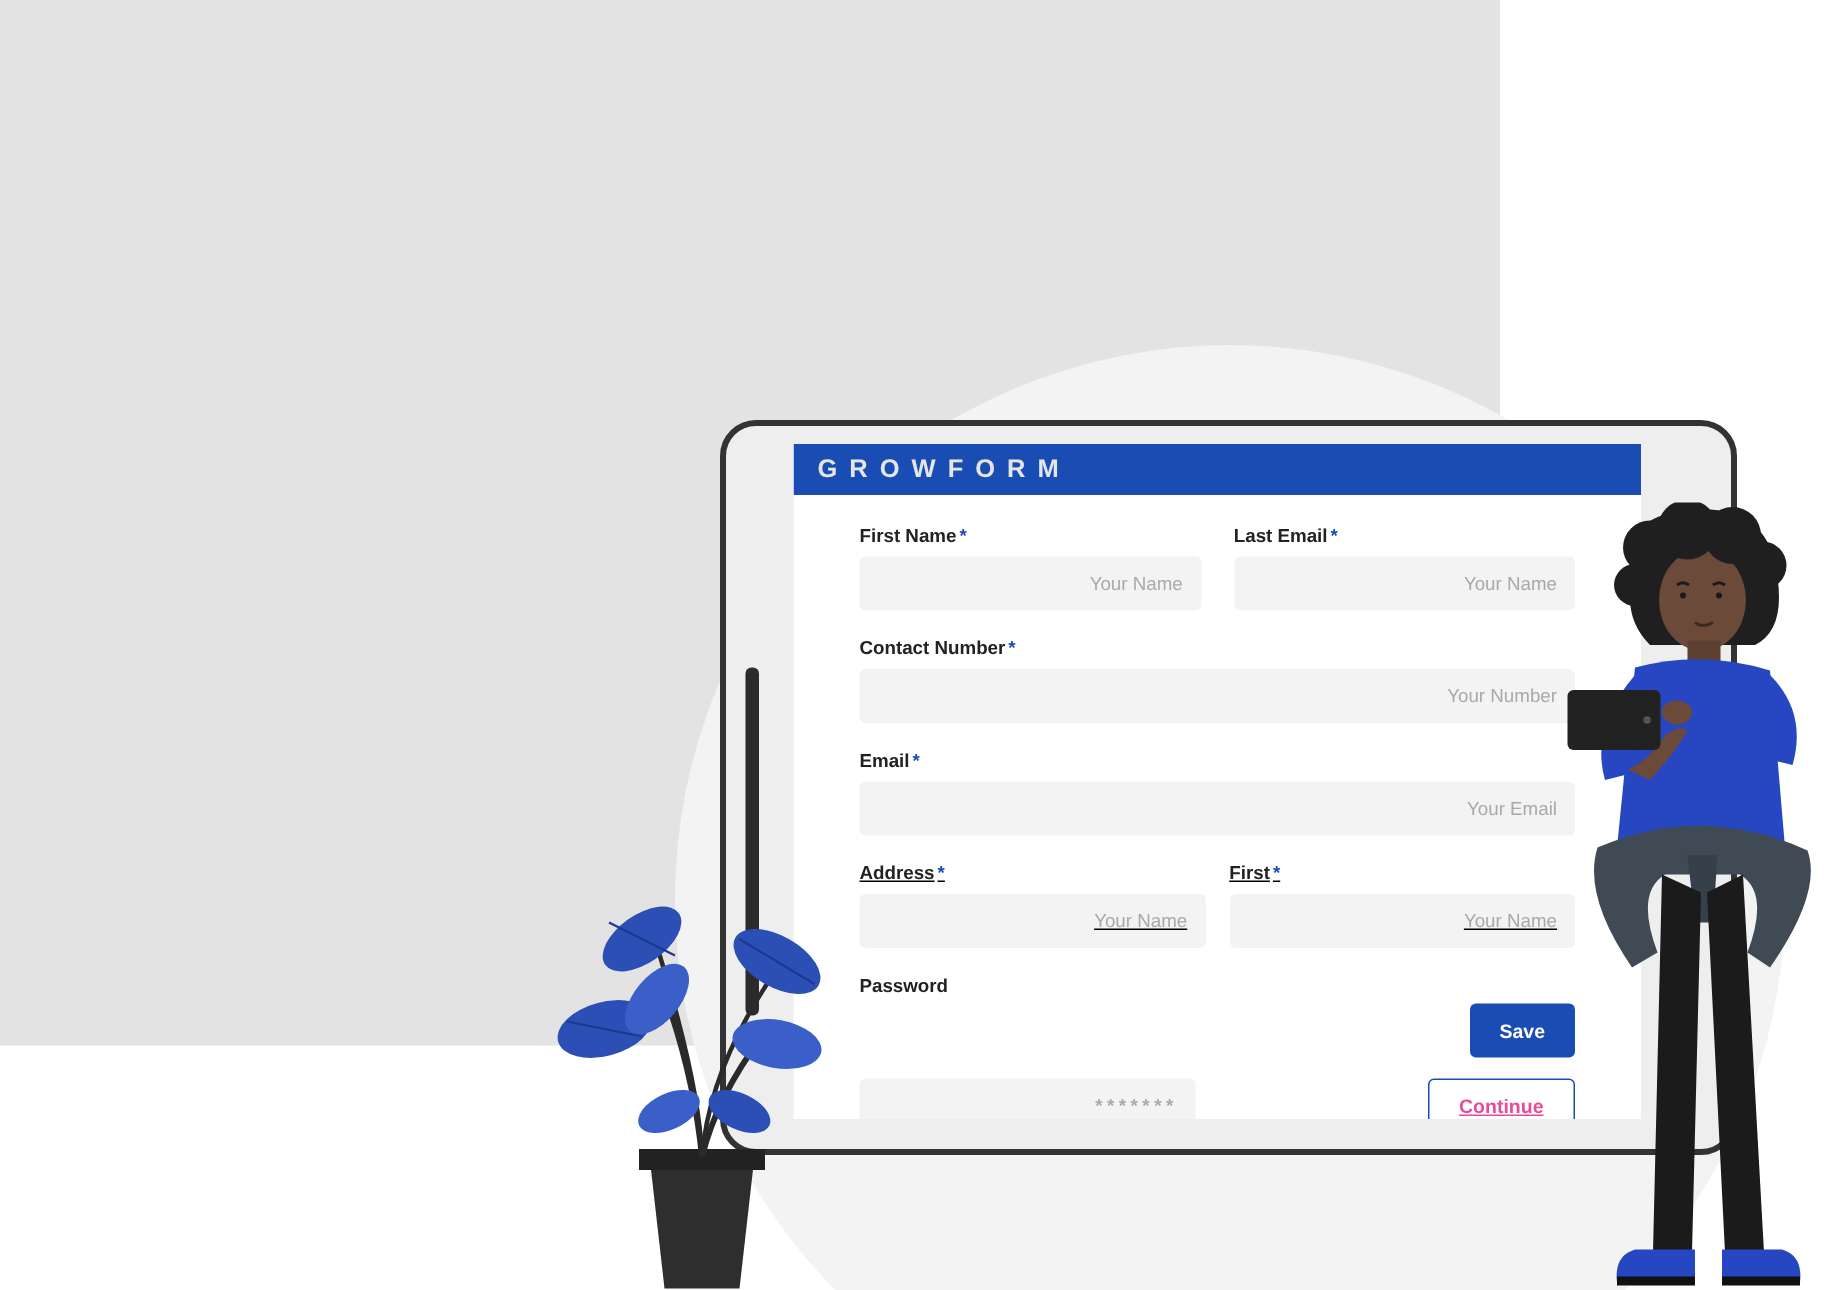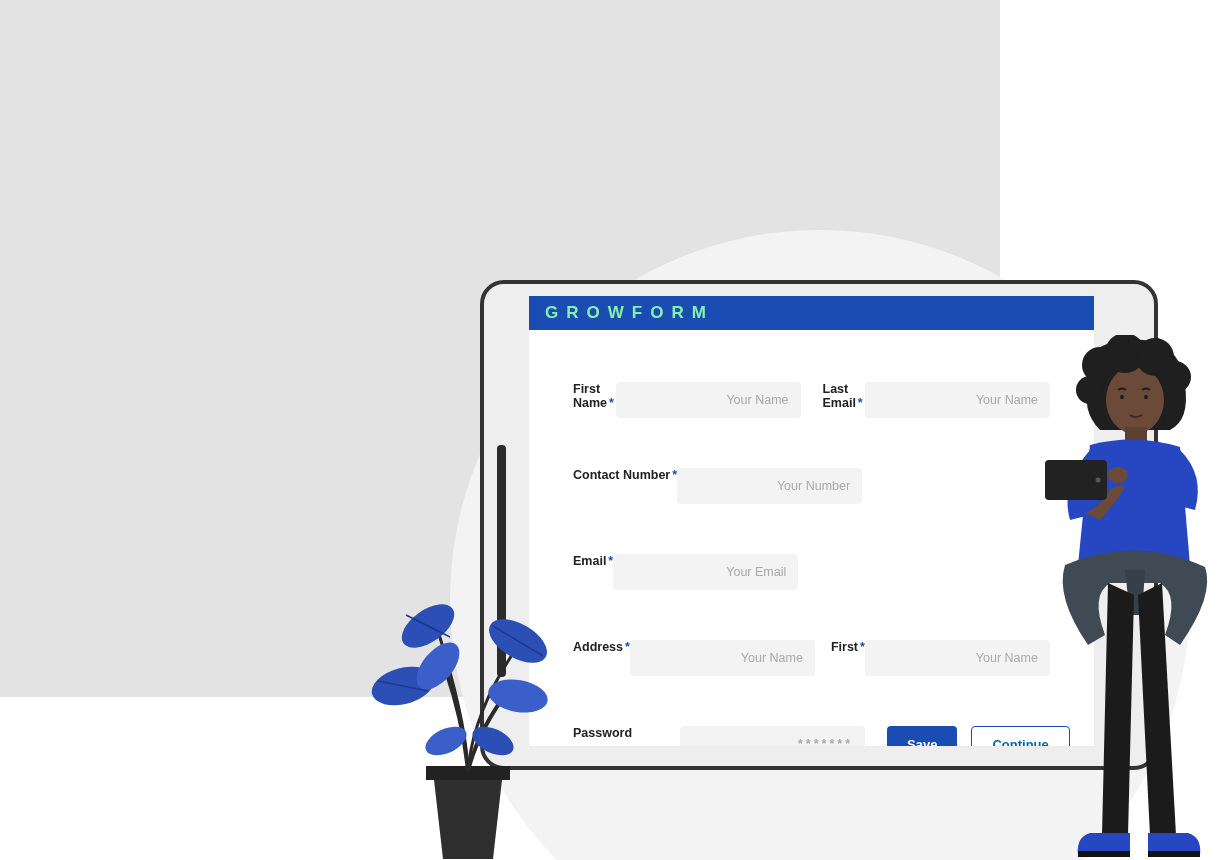--- a/index.html
+++ b/index.html
@@ -54,42 +54,41 @@
     left: 45px;
     top: 12px;
     width: 565px;
     height: 450px;
     background: #fff;
     overflow: hidden;
   }
   .form-header {
     height: 34px;
     background: #1a4db3;
-    color: #86efac;
+    color: #e5e5e5;
     font-weight: 700;
     font-size: 17px;
     letter-spacing: 8px;
     display: flex;
     align-items: center;
     padding-left: 16px;
   }
   .form-body {
     padding: 20px 44px 16px 44px;
   }
   .form-row {
     display: flex;
     gap: 22px;
     margin-bottom: 18px;
   }
-  .form-row.tight { gap: 16px; }
+  .form-row.tight { gap: 16px; text-decoration: underline; }
   .form-col {
     flex: 1;
     display: flex;
-    flex-direction: row;
-    margin-top: 32px;
+    flex-direction: column;
   }
   .field-label {
     font-size: 12.5px;
     color: #222;
     font-weight: 600;
     margin-bottom: 7px;
   }
   .field-label .req {
     color: #1a4db3;
     margin-left: 2px;
@@ -123,22 +122,23 @@
     cursor: pointer;
     border: none;
     font-family: inherit;
   }
   .btn-primary {
     background: #1a4db3;
     color: #fff;
   }
   .btn-outline {
     background: #fff;
-    color: #0369a1;
+    color: #ec4899;
     border: 1.5px solid #1a4db3;
+    text-decoration: underline;
   }
   
   .plant {
     position: absolute;
     left: 368px;
     top: 571px;
     width: 200px;
     height: 300px;
     z-index: 6;
   }

